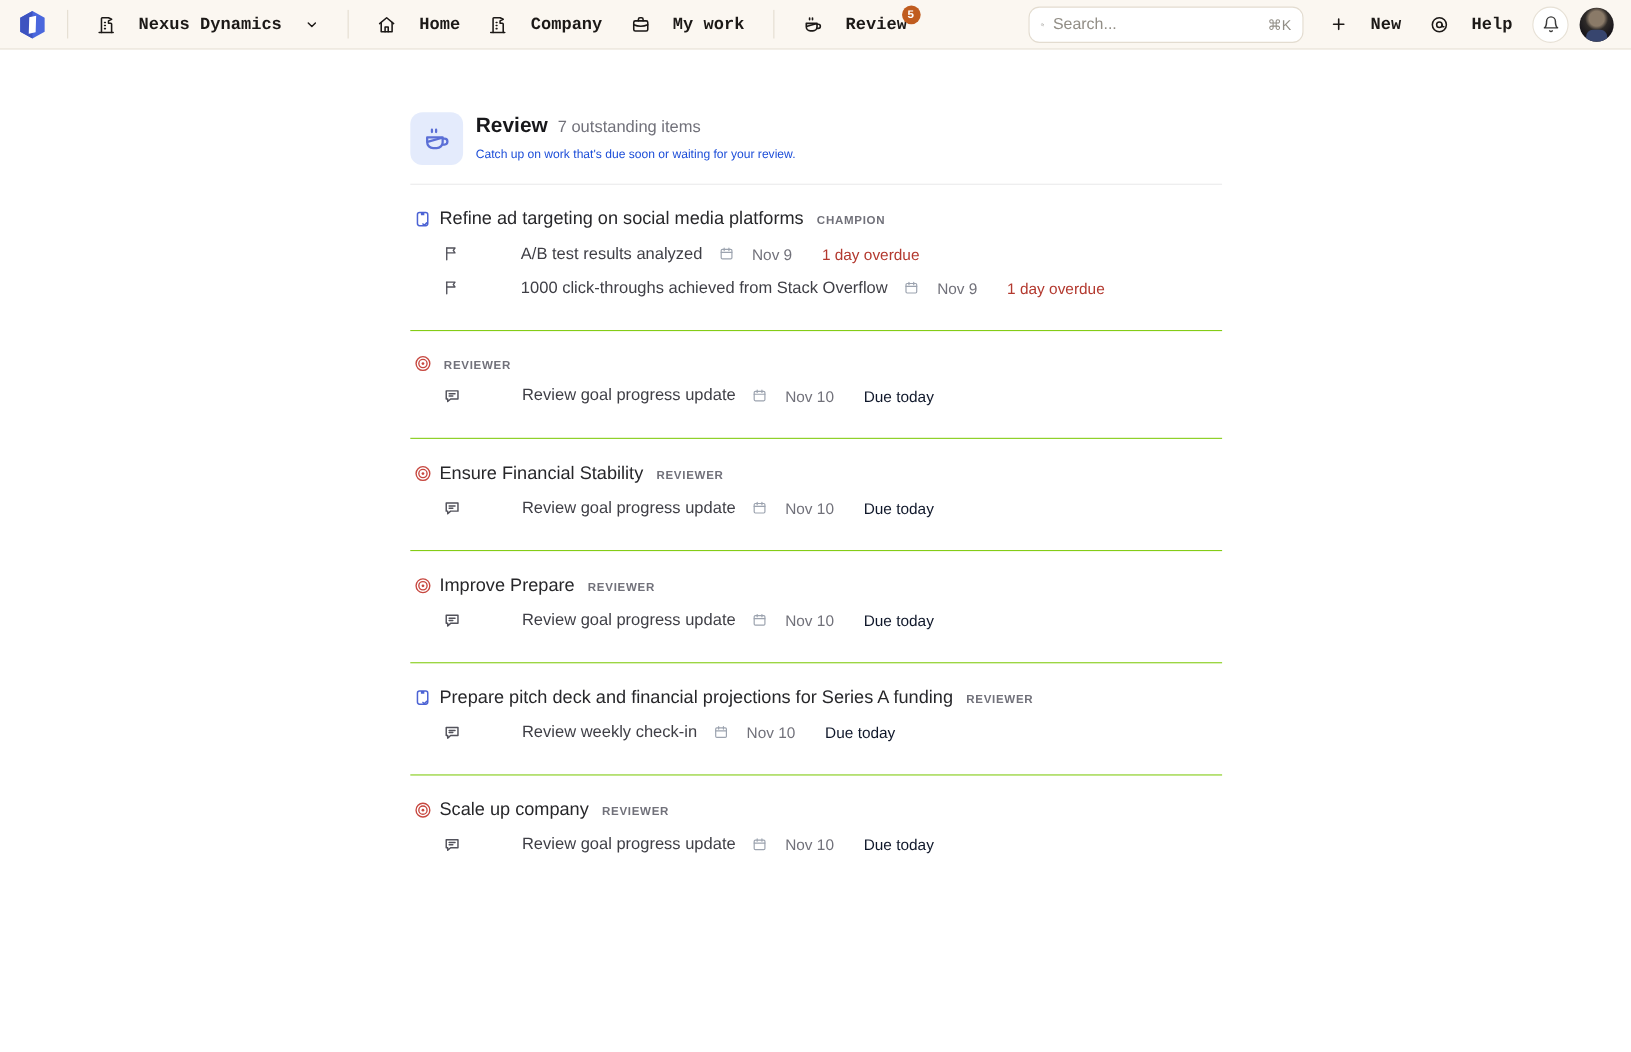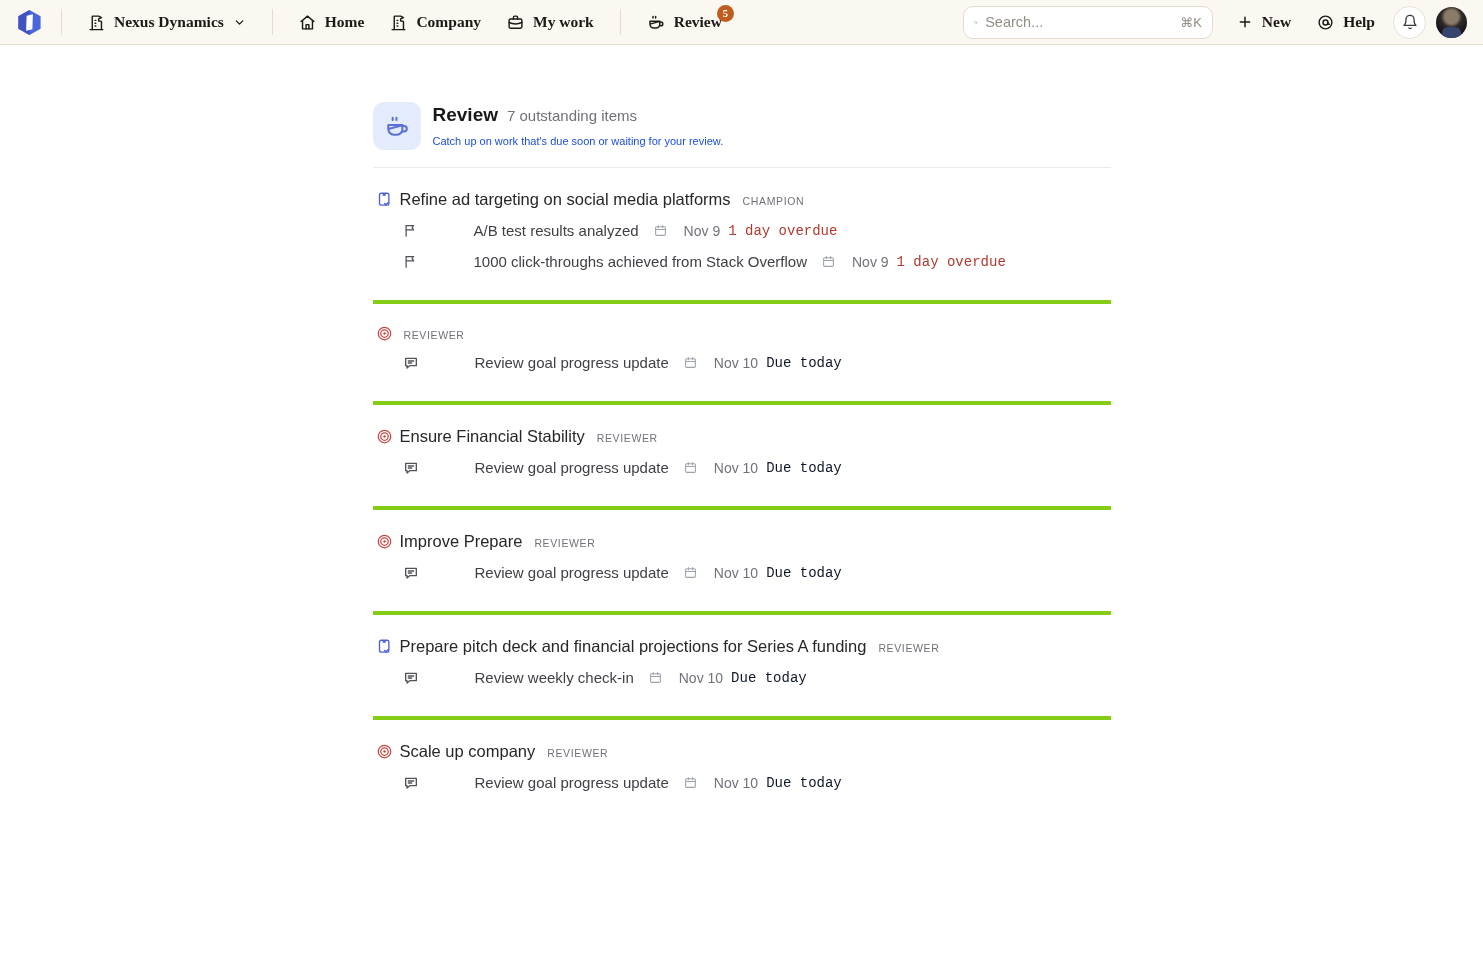--- a/index.html
+++ b/index.html
@@ -5,22 +5,22 @@
   * { margin:0; padding:0; box-sizing:border-box; }
   html,body { width:1483px; height:956px; background:#ffffff; font-family:"Liberation Sans", sans-serif; overflow:hidden; }
 
   
   .nav {
     height:45px; background:#FBF7F1; border-bottom:1px solid #E7E1D6;
     display:flex; align-items:center; padding:0 16px; gap:10px;
   }
   .nav .vdiv { width:1px; height:26px; background:#E4DDD1; margin:0 8px; flex:0 0 auto; }
   .nav-btn {
-    display:flex; align-items:center; gap:9px; border:none; background:transparent;
-    font-family:Liberation Serif, serif; font-size:15.5px; font-weight:700; color:#1C1917; cursor:pointer;
+    display:flex; align-items:center; gap:21px; border:none; background:transparent;
+    font-family:Liberation Mono, monospace; font-size:15.5px; font-weight:700; color:#1C1917; cursor:pointer;
     padding:6px 8px; border-radius:8px; white-space:nowrap;justify-content:center;
   }
   .nav-btn svg { flex:0 0 auto; }
   .logo { width:27px; height:27px; display:block; flex:0 0 auto; cursor:pointer; }
   .badge-wrap { position:relative; }
   .nav-badge {
     position:absolute; top:-8px; right:-12px; min-width:17px; height:17px; border-radius:50%;
     background:#C05C1F; color:#fff; font-size:10.5px; font-weight:700;
     display:flex; align-items:center; justify-content:center; padding:0 4px;
   }
@@ -53,32 +53,32 @@
   .tile {
     width:48px; height:48px; border-radius:11px; background:#E4EBFC;
     display:flex; align-items:center; justify-content:center; flex:0 0 auto;
   }
   .ph-text { padding-top:2px; }
   .ph-title-row { display:flex; align-items:baseline; gap:9px; }
   .ph-title { font-size:19px; font-weight:700; color:#18181B; }
   .ph-count { font-size:15px; color:#71717A; }
   .ph-sub { margin-top:9px; font-size:11px; color:#1d4ed8; }
 
-  .group { padding:22px 0 23px 0; border-bottom:4px solid #84cc16; }
+  .group { padding:22px 0 23px 0; border-bottom:1px solid #84cc16; }
   .group:last-child { border-bottom:none; }
   .g-head { display:flex; align-items:center; gap:8px; padding-left:4px; cursor:pointer; }
   .g-title { font-size:16.5px; color:#27272A; font-weight:400; }
-  .g-role { font-size:10.5px; font-weight:400; letter-spacing:.06em; color:#71717A; margin-left:4px; padding-top:3px; }
+  .g-role { font-size:10.5px; font-weight:700; letter-spacing:.06em; color:#71717A; margin-left:4px; padding-top:3px; }
   .g-items { margin-top:6px; }
   .g-item { display:flex; align-items:center; gap:8px; padding:7px 0 7px 30px; cursor:pointer; }
   .i-icon { display:flex; align-items:center; flex:0 0 auto; margin-right:7px; }
   .i-text { font-size:15px; font-weight:500; color:#3F3F46;margin-left:41px; }
   .i-meta { display:flex; align-items:center; gap:17px; margin-left:7px; }
   .i-date { font-size:14px; color:#71717A; }
-  .i-status { font-size:14px; font-weight:500; margin-left:0;font-family:Liberation Mono, monospace; }
+  .i-status { font-size:14px; font-weight:500; margin-left:19px; }
   .i-status.overdue { color:#B3392F; }
   .i-status.due { color:#0f172a; }
   .g-icon { display:flex; align-items:center; flex:0 0 auto; }
 </style>
 </head>
 <body>
 
 <header class="nav">
   <svg class="logo" viewBox="0 0 28 28">
     <polygon points="14,1 25.5,7.5 25.5,20.5 14,27 2.5,20.5 2.5,7.5" fill="#4A67DD"></polygon>

